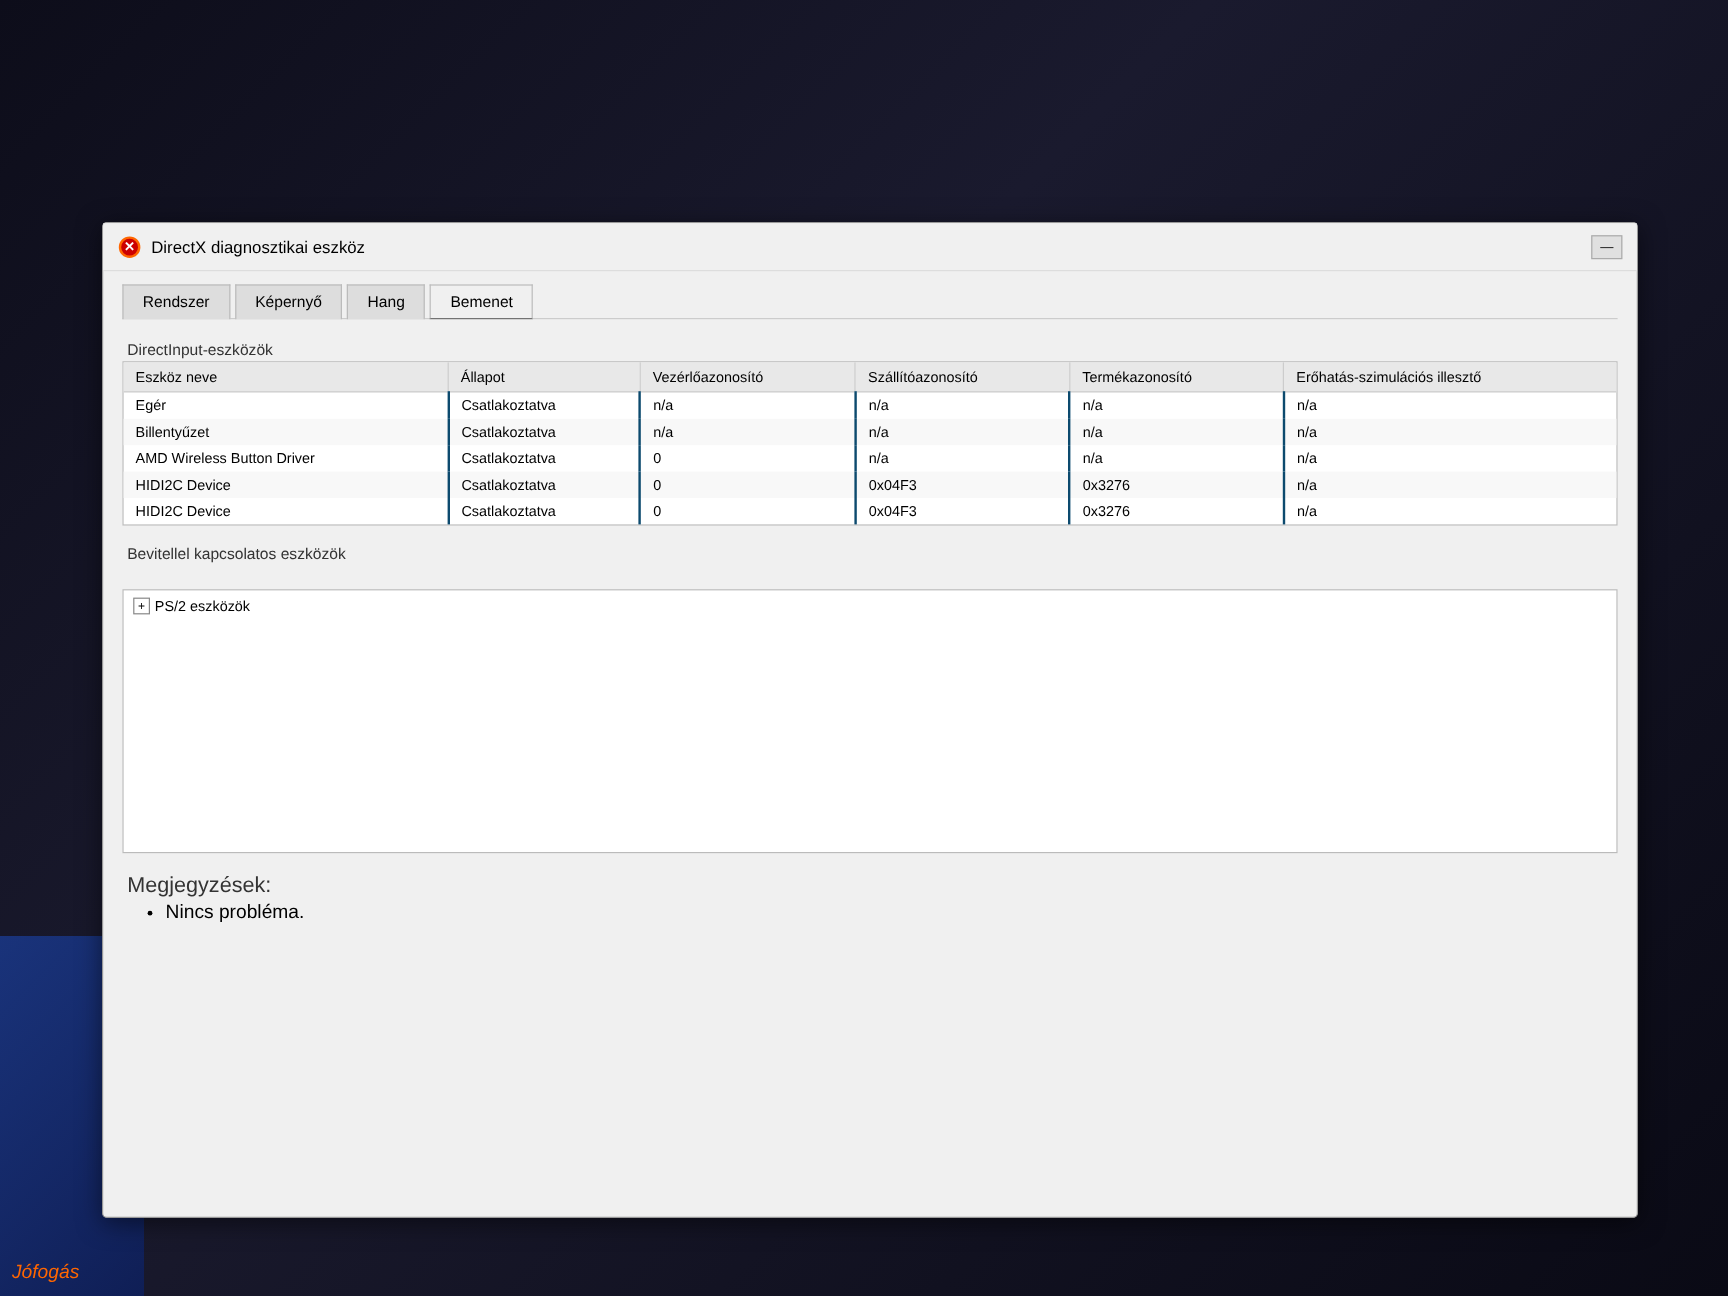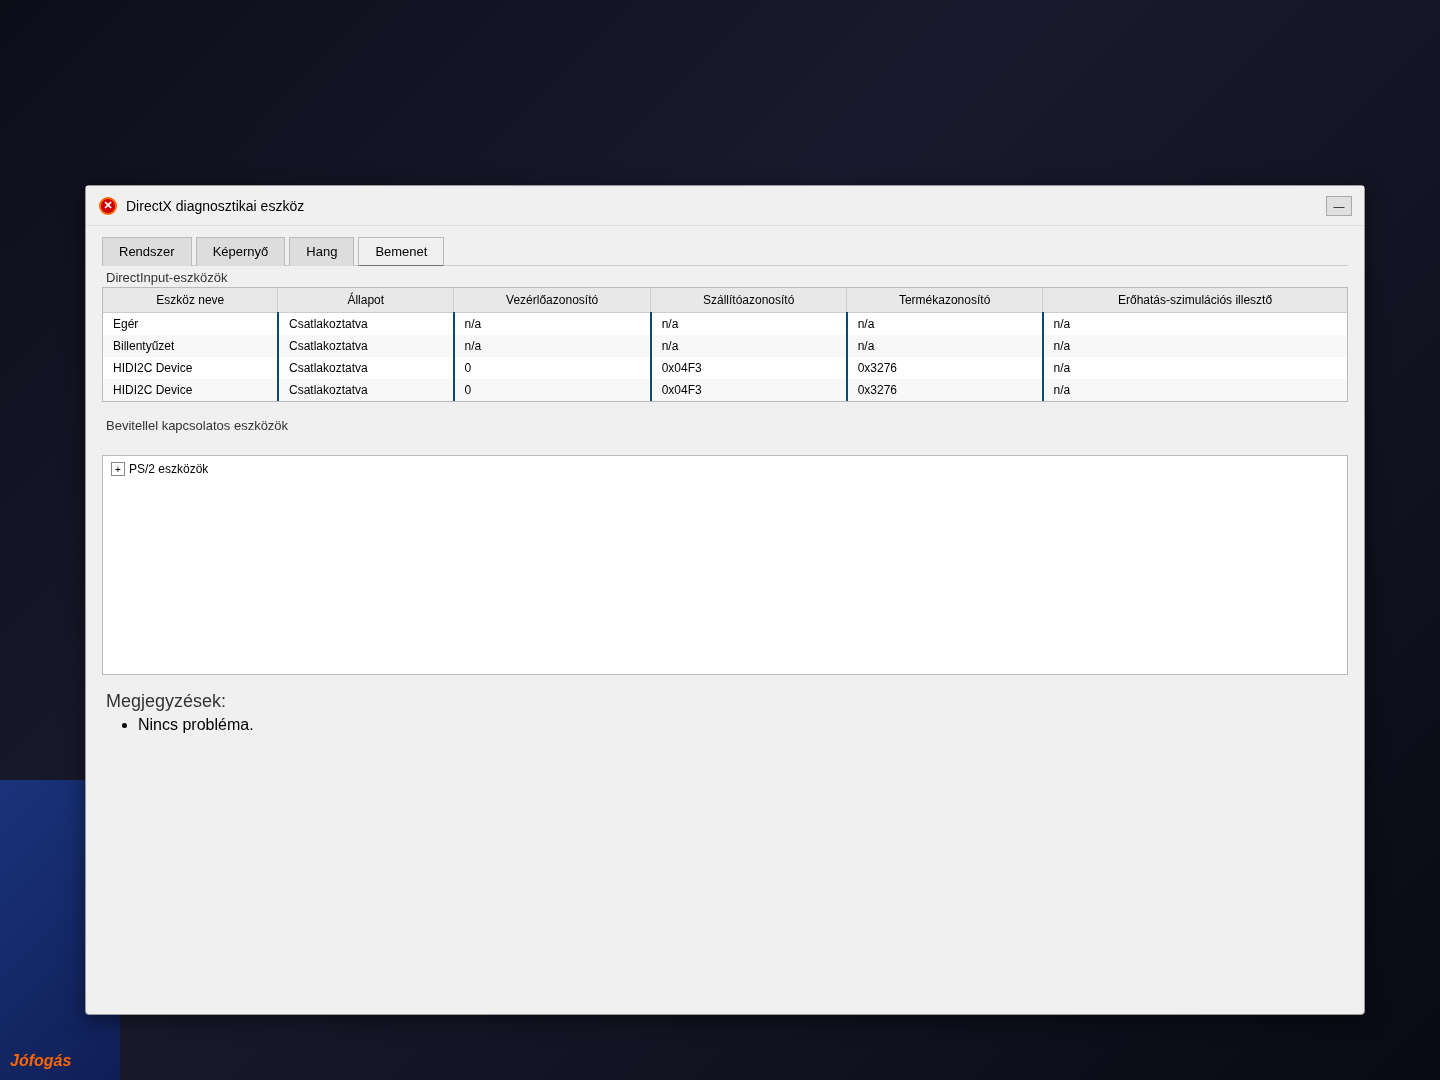--- a/index.html
+++ b/index.html
@@ -110,21 +110,21 @@
       font-size: 11px;
     }
 
     .window-content {
       padding: 10px 16px;
     }
 
     .tabs {
       display: flex;
       gap: 4px;
-      margin-bottom: 4px;
+      margin-bottom: 18px;
       border-bottom: 1px solid #ccc;
       padding-bottom: 0;
     }
 
     .tab {
       padding: 6px 16px;
       background: #ddd;
       border: 1px solid #bbb;
       border-bottom: none;
       cursor: pointer;
@@ -156,21 +156,21 @@
     table {
       width: 100%;
       border-collapse: collapse;
     }
 
     thead tr {
       background: #e8e8e8;
     }
 
     th {
-      text-align: center;
+      text-align: left;
       padding: 5px 10px;
       font-weight: normal;
       font-size: 12px;
       border-right: 1px solid #ccc;
       border-bottom: 1px solid #ccc;
       white-space: nowrap;
     }
 
     th:last-child {
       border-right: none;
@@ -248,21 +248,21 @@
       list-style: disc;
       margin-left: 16px;
     }
 
     .jofogás-watermark {
       position: absolute;
       bottom: 10px;
       left: 10px;
       color: white;
       font-size: 16px;
-      font-weight: bold;
+      font-weight: normal;
       font-style: italic;
     }
 
     .jofogás-watermark span {
       color: #ff6600;
     }
   </style>
 </head>
 <body>
 
@@ -321,20 +321,28 @@
             </tr>
             <tr>
               <td>Billentyűzet</td>
               <td>Csatlakoztatva</td>
               <td>n/a</td>
               <td>n/a</td>
               <td>n/a</td>
               <td>n/a</td>
             </tr>
             <tr>
+              <td>AMD Wireless Button Driver</td>
+              <td>Csatlakoztatva</td>
+              <td>0</td>
+              <td>n/a</td>
+              <td>n/a</td>
+              <td>n/a</td>
+            </tr>
+            <tr>
               <td>HIDI2C Device</td>
               <td>Csatlakoztatva</td>
               <td>0</td>
               <td>0x04F3</td>
               <td>0x3276</td>
               <td>n/a</td>
             </tr>
             <tr>
               <td>HIDI2C Device</td>
               <td>Csatlakoztatva</td>

